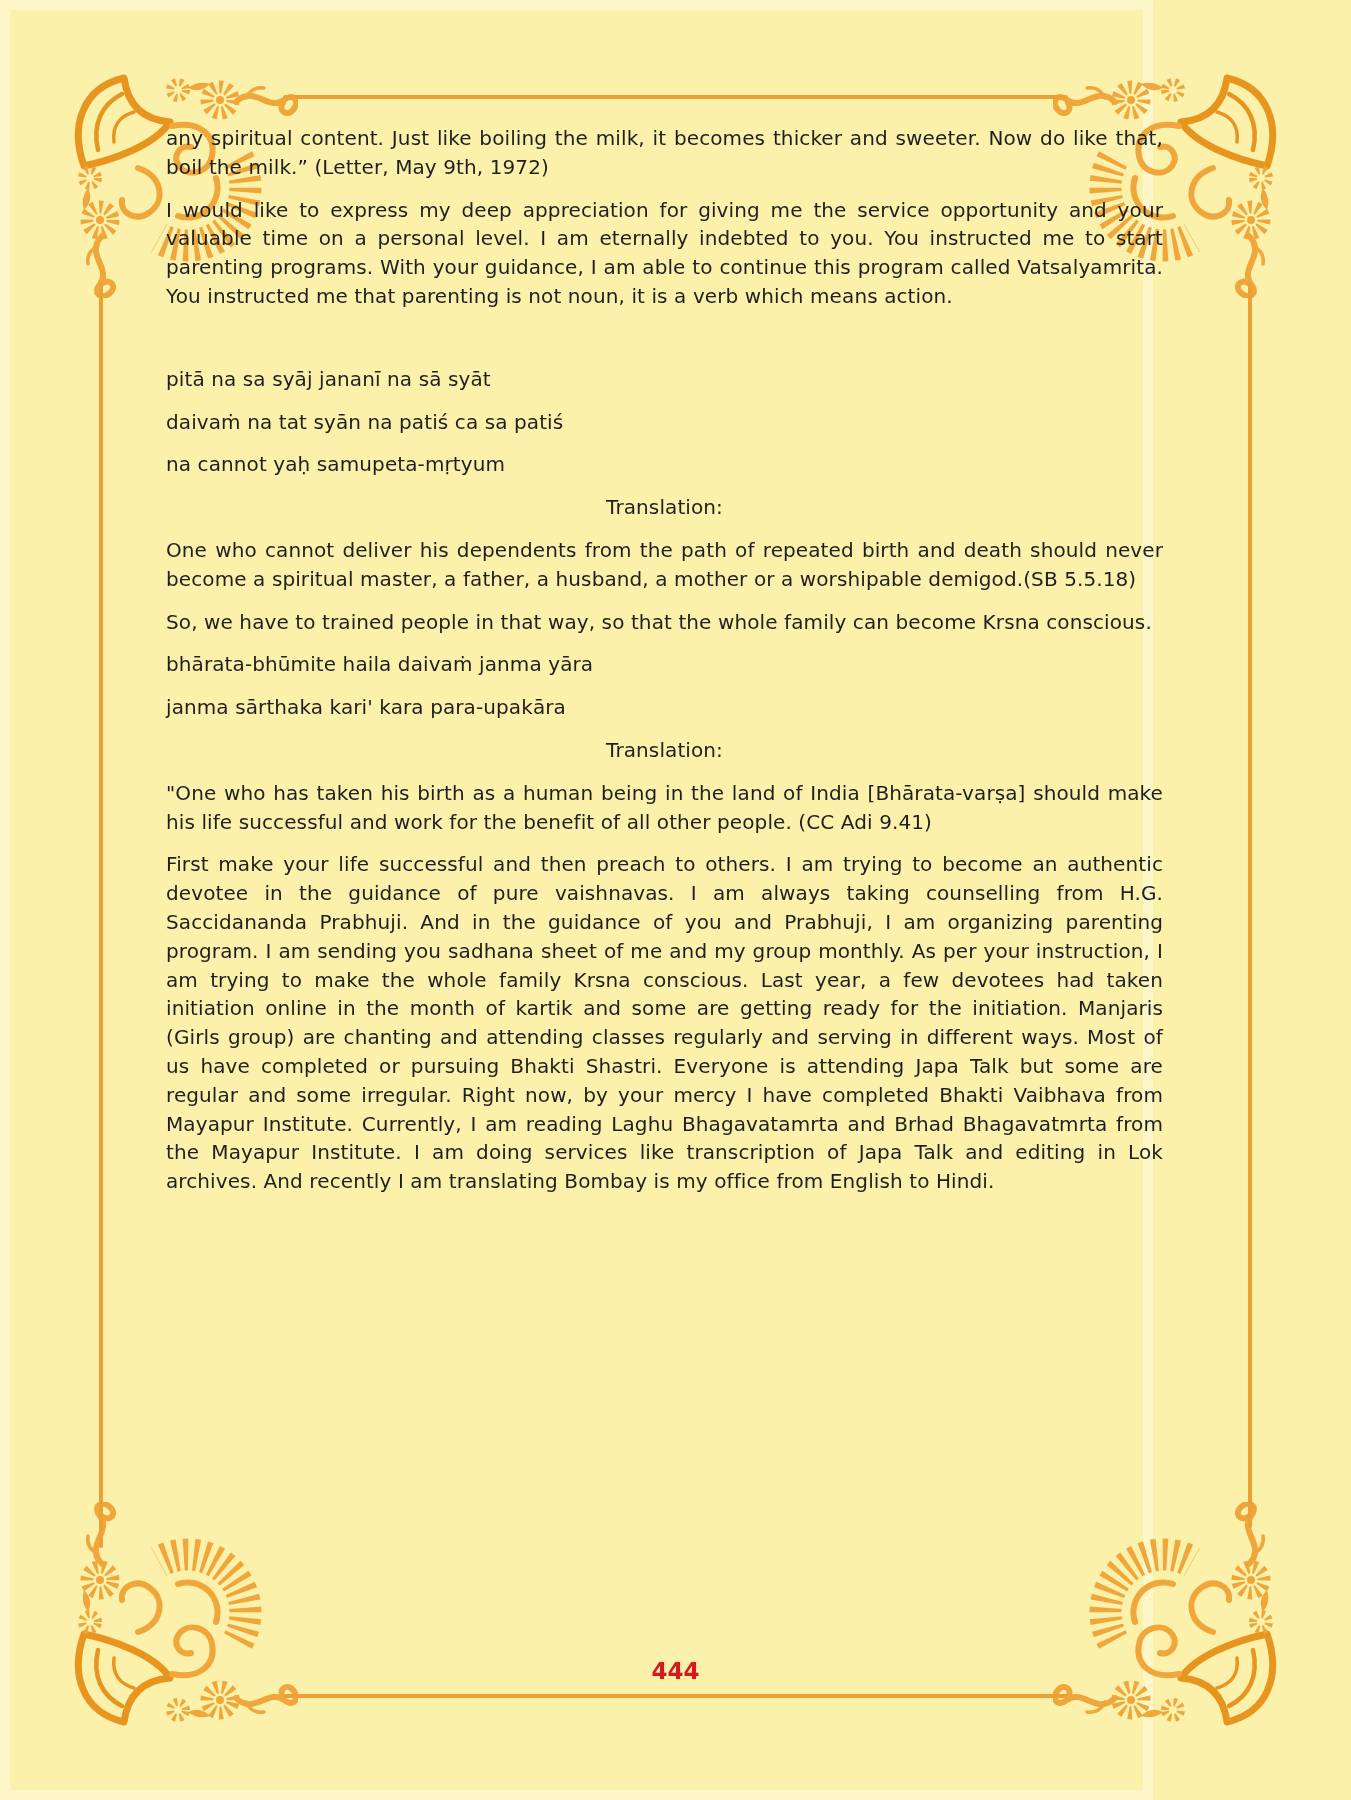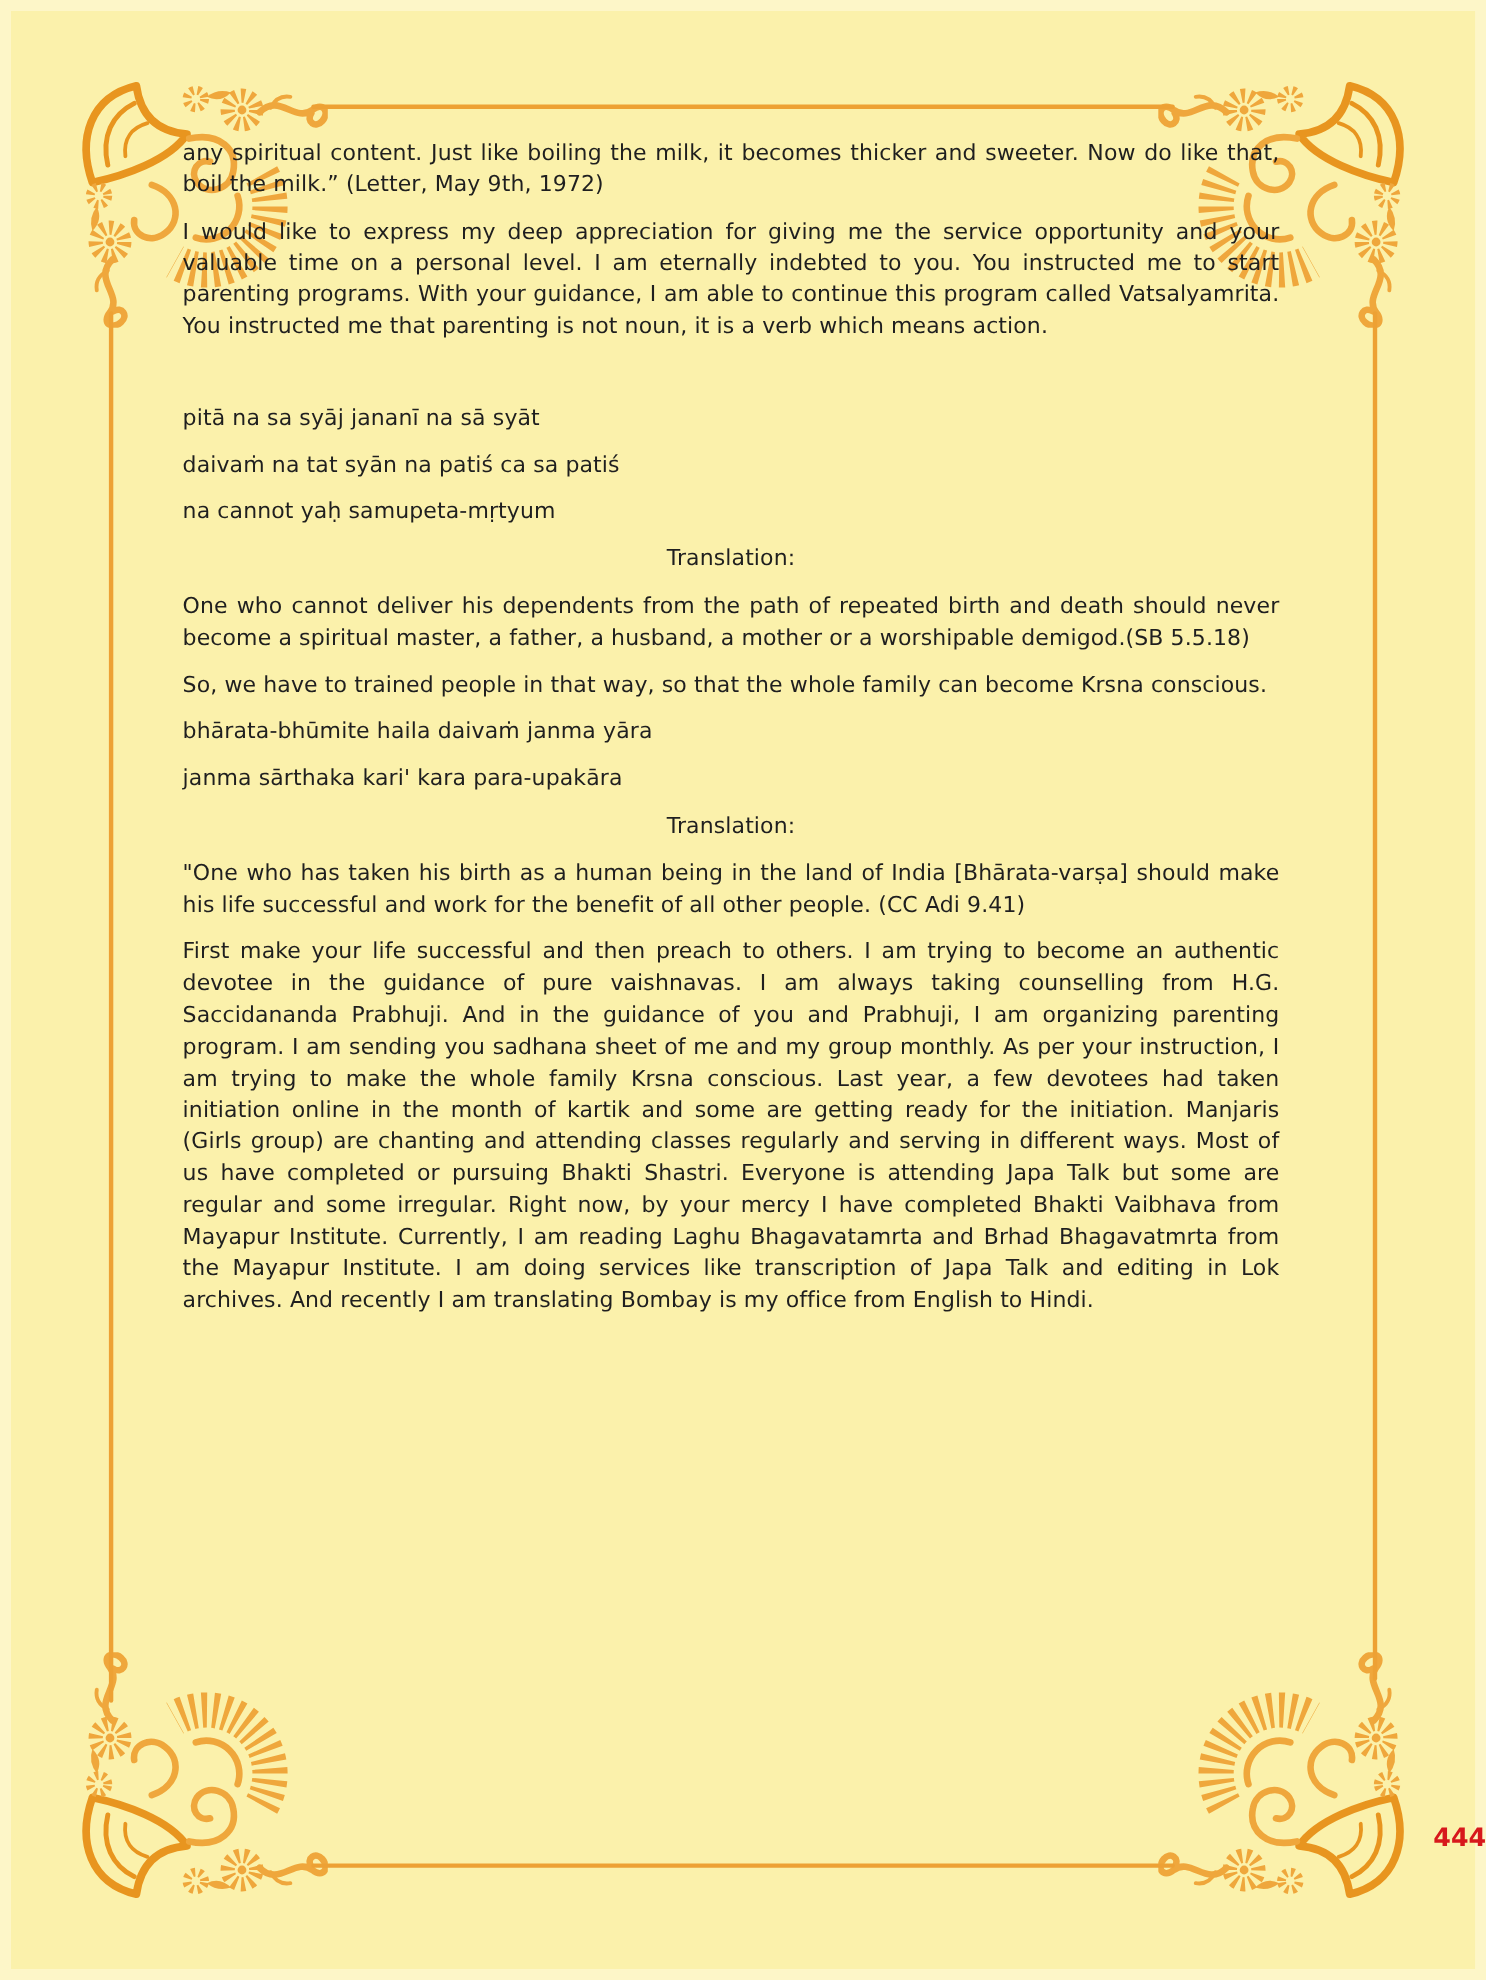--- a/index.html
+++ b/index.html
@@ -4,21 +4,21 @@
 <style>
   html,body{margin:0;padding:0;}
   body{
     width:1351px;height:1800px;
     background:#fbf1ab;
     font-family:"DejaVu Sans","Liberation Sans",sans-serif;
     overflow:hidden;
   }
   .page{
     position:relative;
-    width:1351px;height:1800px;
+    width:1153px;height:1800px;
     background:#fbf1ab;
     box-shadow:inset 0 0 0 10px rgba(255,253,235,0.45);
   }
   
   .frame-line{position:absolute;background:#eda134;border-radius:2px;}
   .frame-top{left:283px;top:95px;width:785px;height:4px;}
   .frame-bottom{left:283px;top:1694px;width:785px;height:4px;}
   .frame-left{left:99px;top:283px;width:4px;height:1265px;}
   .frame-right{left:1248px;top:283px;width:4px;height:1245px;}
   
@@ -39,21 +39,21 @@
   }
   .para{margin:0 0 14px 0;}
   .para-body{text-align:justify;text-justify:inter-word;}
   .para-verse{text-align:left;}
   .para-label{text-align:center;}
   .para-spacer{height:26px;margin:0 0 14px 0;}
   
   .page-number{
     position:absolute;
     left:0;top:1658px;width:1351px;
-    text-align:right;
+    text-align:center;
     font-size:23px;
     font-weight:bold;
     color:#d7181c;
   }
 </style>
 </head>
 <body>
 
 <svg width="0" height="0" style="position:absolute" aria-hidden="true">
   <defs>

